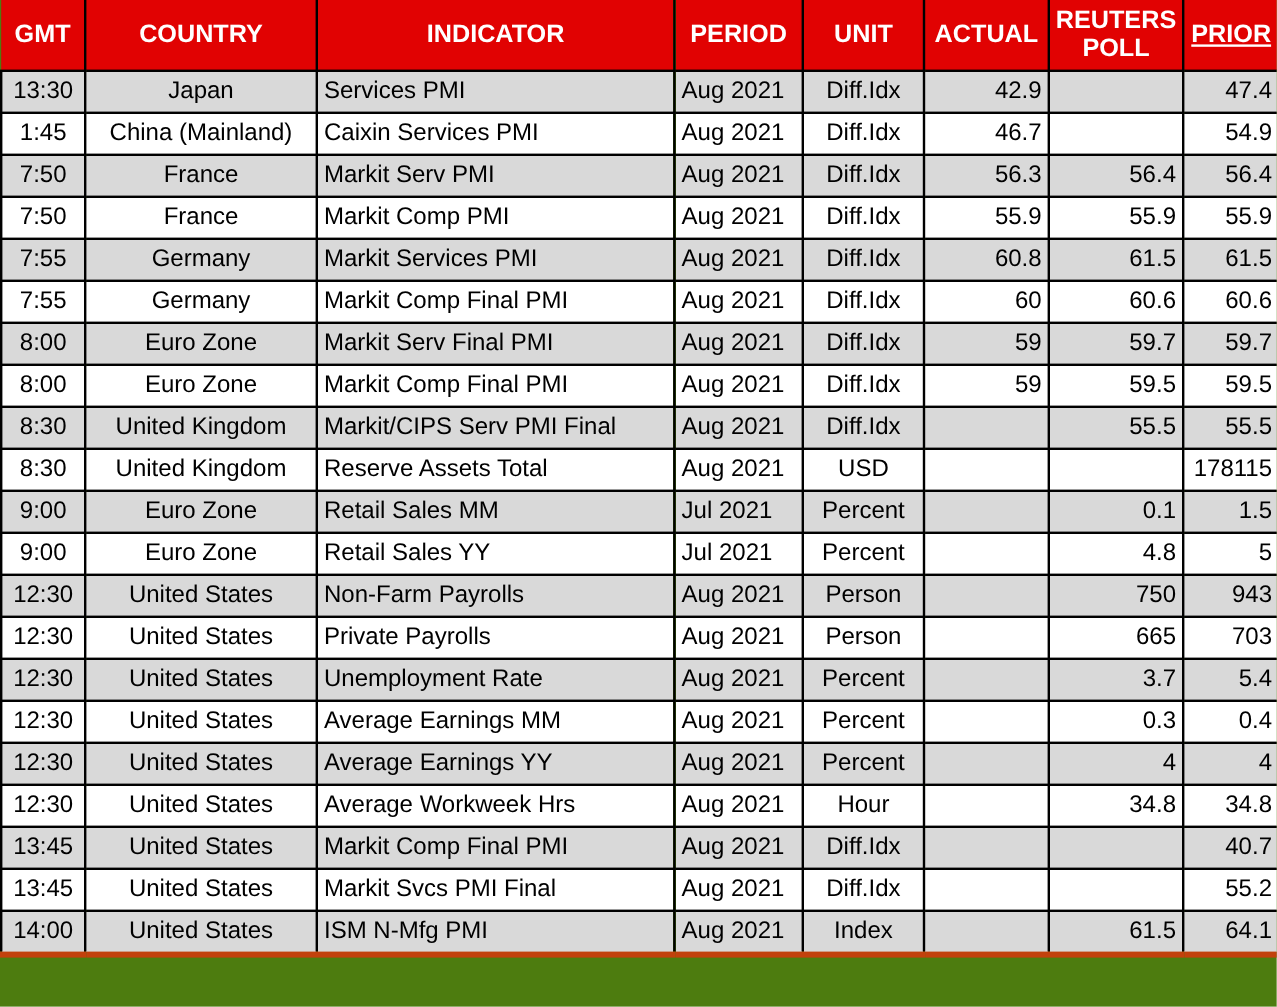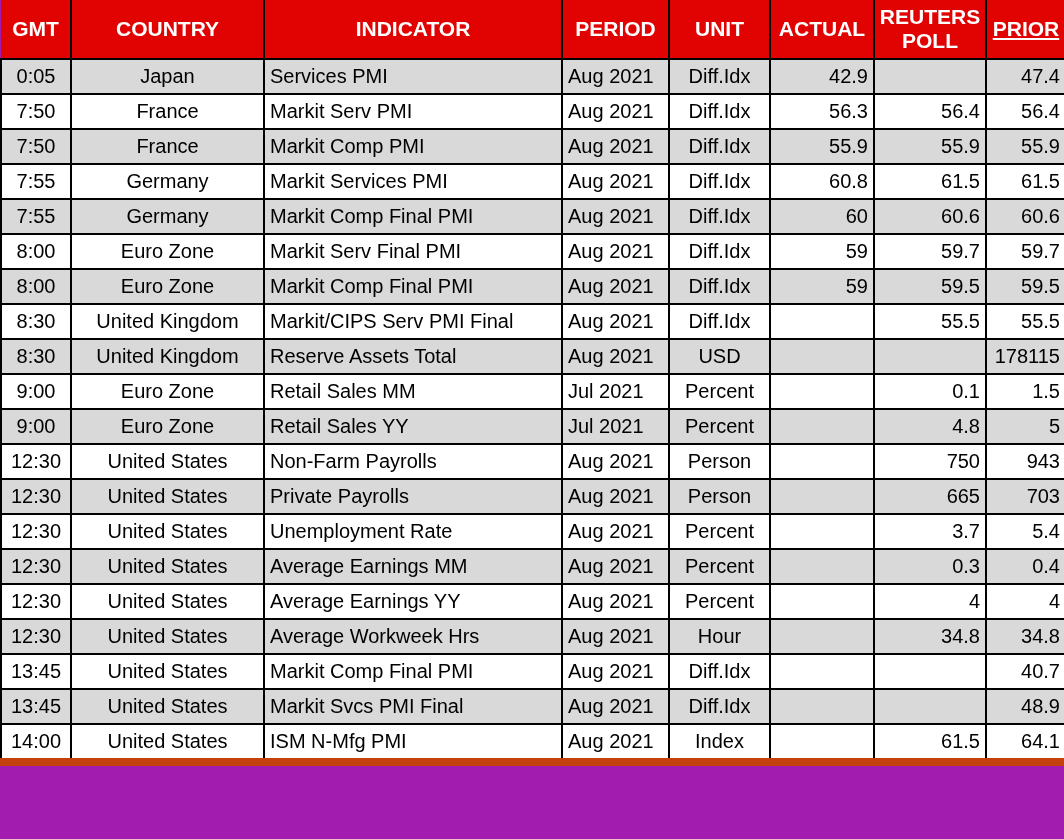--- a/index.html
+++ b/index.html
@@ -5,21 +5,21 @@
   html, body {
     margin: 0;
     padding: 0;
     background: #ffffff;
     font-family: "Liberation Sans", sans-serif;
   }
   #calendar-wrap {
     width: 1064px;
     height: 839px;
     overflow: hidden;
-    background: #a21caf;
+    background: #4d7c0f;
   }
   table.calendar {
     border-collapse: collapse;
     table-layout: fixed;
     width: 1064px;
     color: #000000;
   }
   table.calendar th {
     background: #E10202;
     color: #ffffff;
@@ -41,21 +41,21 @@
     height: 33px;
     padding: 0 5px;
     border: 2px solid #000000;
     vertical-align: middle;
     white-space: nowrap;
     overflow: hidden;
   }
   table.calendar td:last-child { border-right: none; }
   table.calendar tbody tr:nth-child(odd)  td { background: #D9D9D9; }
   table.calendar tbody tr:nth-child(even) td { background: #ffffff; }
-  table.calendar tbody tr:last-child td { border-bottom: 8px solid #c2410c; }
+  table.calendar tbody tr:last-child td { border-bottom: 5px solid #c2410c; }
   .al-left   { text-align: left; margin-left: 48px; }
   .al-center { text-align: center; }
   .al-right  { text-align: right; }
 </style>
 </head>
 <body>
 
 <div id="calendar-wrap">
   <table class="calendar">
     <colgroup>
@@ -75,28 +75,38 @@
           <th>INDICATOR</th>
           <th>PERIOD</th>
           <th>UNIT</th>
           <th>ACTUAL</th>
           <th>REUTERS POLL</th>
           <th>PRIOR</th>
         </tr>
     </thead>
     <tbody>
         <tr>
-          <td class="al-center">0:05</td>
+          <td class="al-center">13:30</td>
           <td class="al-center">Japan</td>
           <td class="al-left">Services PMI</td>
           <td class="al-left">Aug 2021</td>
           <td class="al-center">Diff.Idx</td>
           <td class="al-right">42.9</td>
           <td class="al-right"></td>
           <td class="al-right">47.4</td>
+        </tr>
+        <tr>
+          <td class="al-center">1:45</td>
+          <td class="al-center">China (Mainland)</td>
+          <td class="al-left">Caixin Services PMI</td>
+          <td class="al-left">Aug 2021</td>
+          <td class="al-center">Diff.Idx</td>
+          <td class="al-right">46.7</td>
+          <td class="al-right"></td>
+          <td class="al-right">54.9</td>
         </tr>
         <tr>
           <td class="al-center">7:50</td>
           <td class="al-center">France</td>
           <td class="al-left">Markit Serv PMI</td>
           <td class="al-left">Aug 2021</td>
           <td class="al-center">Diff.Idx</td>
           <td class="al-right">56.3</td>
           <td class="al-right">56.4</td>
           <td class="al-right">56.4</td>
@@ -262,21 +272,21 @@
           <td class="al-right">40.7</td>
         </tr>
         <tr>
           <td class="al-center">13:45</td>
           <td class="al-center">United States</td>
           <td class="al-left">Markit Svcs PMI Final</td>
           <td class="al-left">Aug 2021</td>
           <td class="al-center">Diff.Idx</td>
           <td class="al-right"></td>
           <td class="al-right"></td>
-          <td class="al-right">48.9</td>
+          <td class="al-right">55.2</td>
         </tr>
         <tr>
           <td class="al-center">14:00</td>
           <td class="al-center">United States</td>
           <td class="al-left">ISM N-Mfg PMI</td>
           <td class="al-left">Aug 2021</td>
           <td class="al-center">Index</td>
           <td class="al-right"></td>
           <td class="al-right">61.5</td>
           <td class="al-right">64.1</td>

